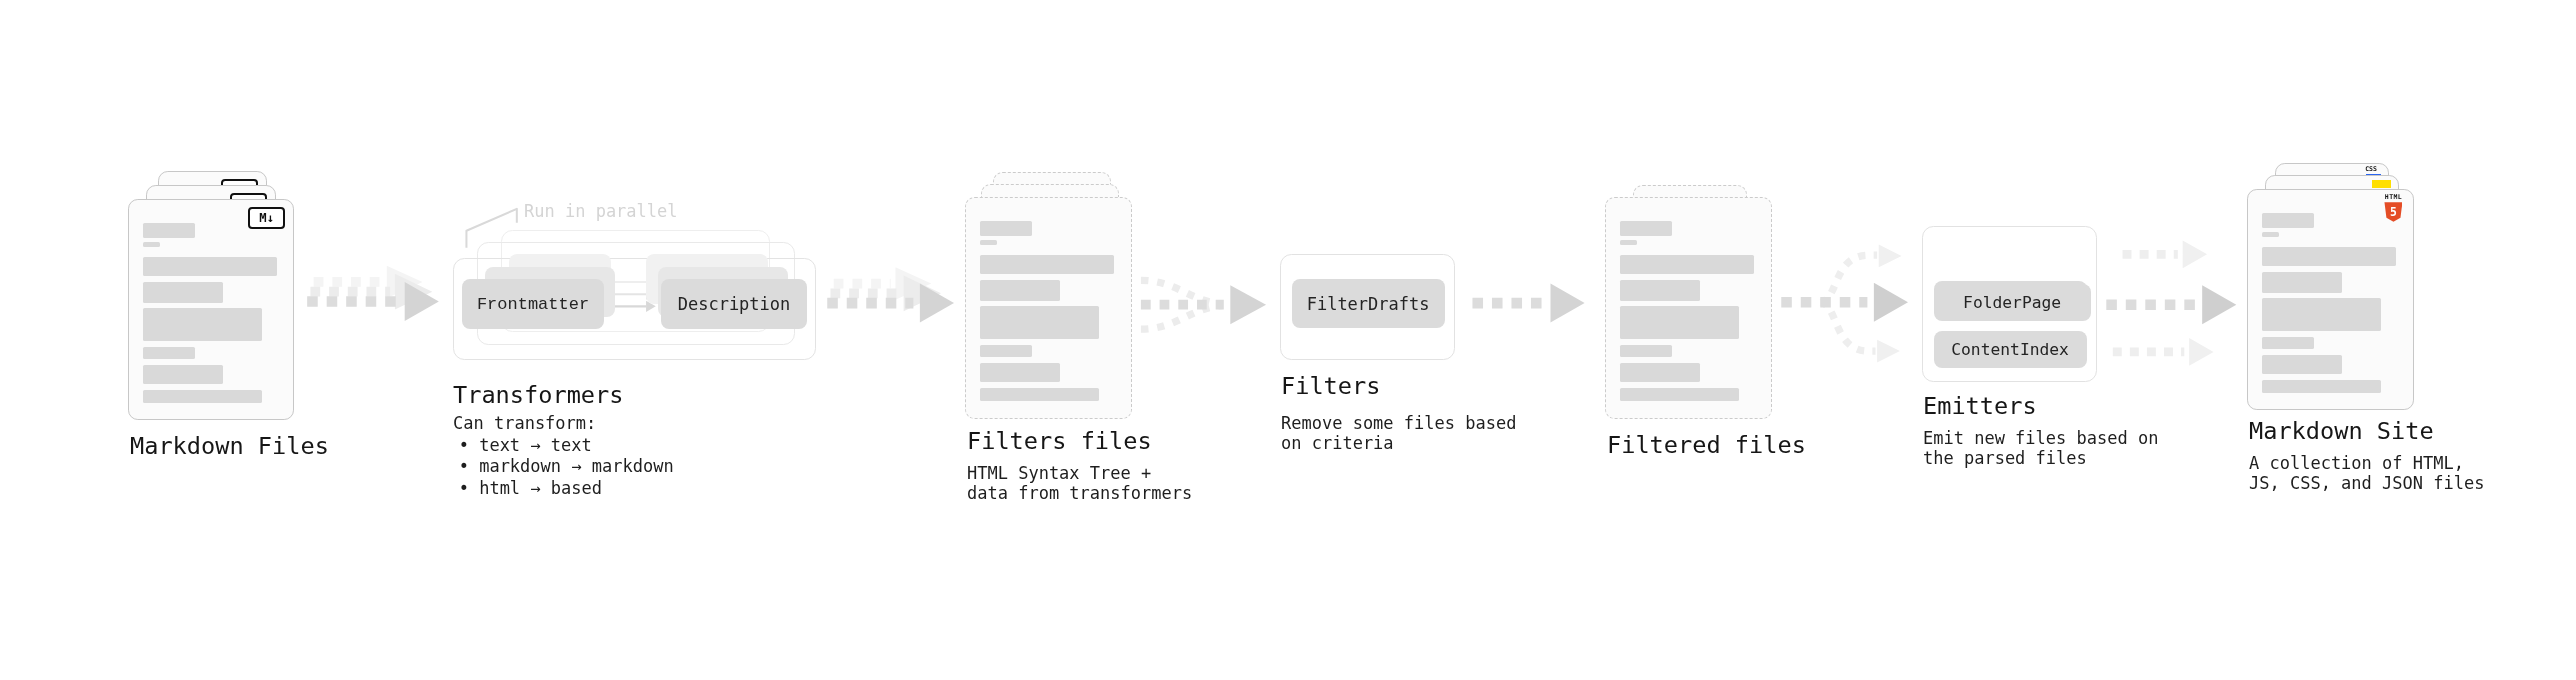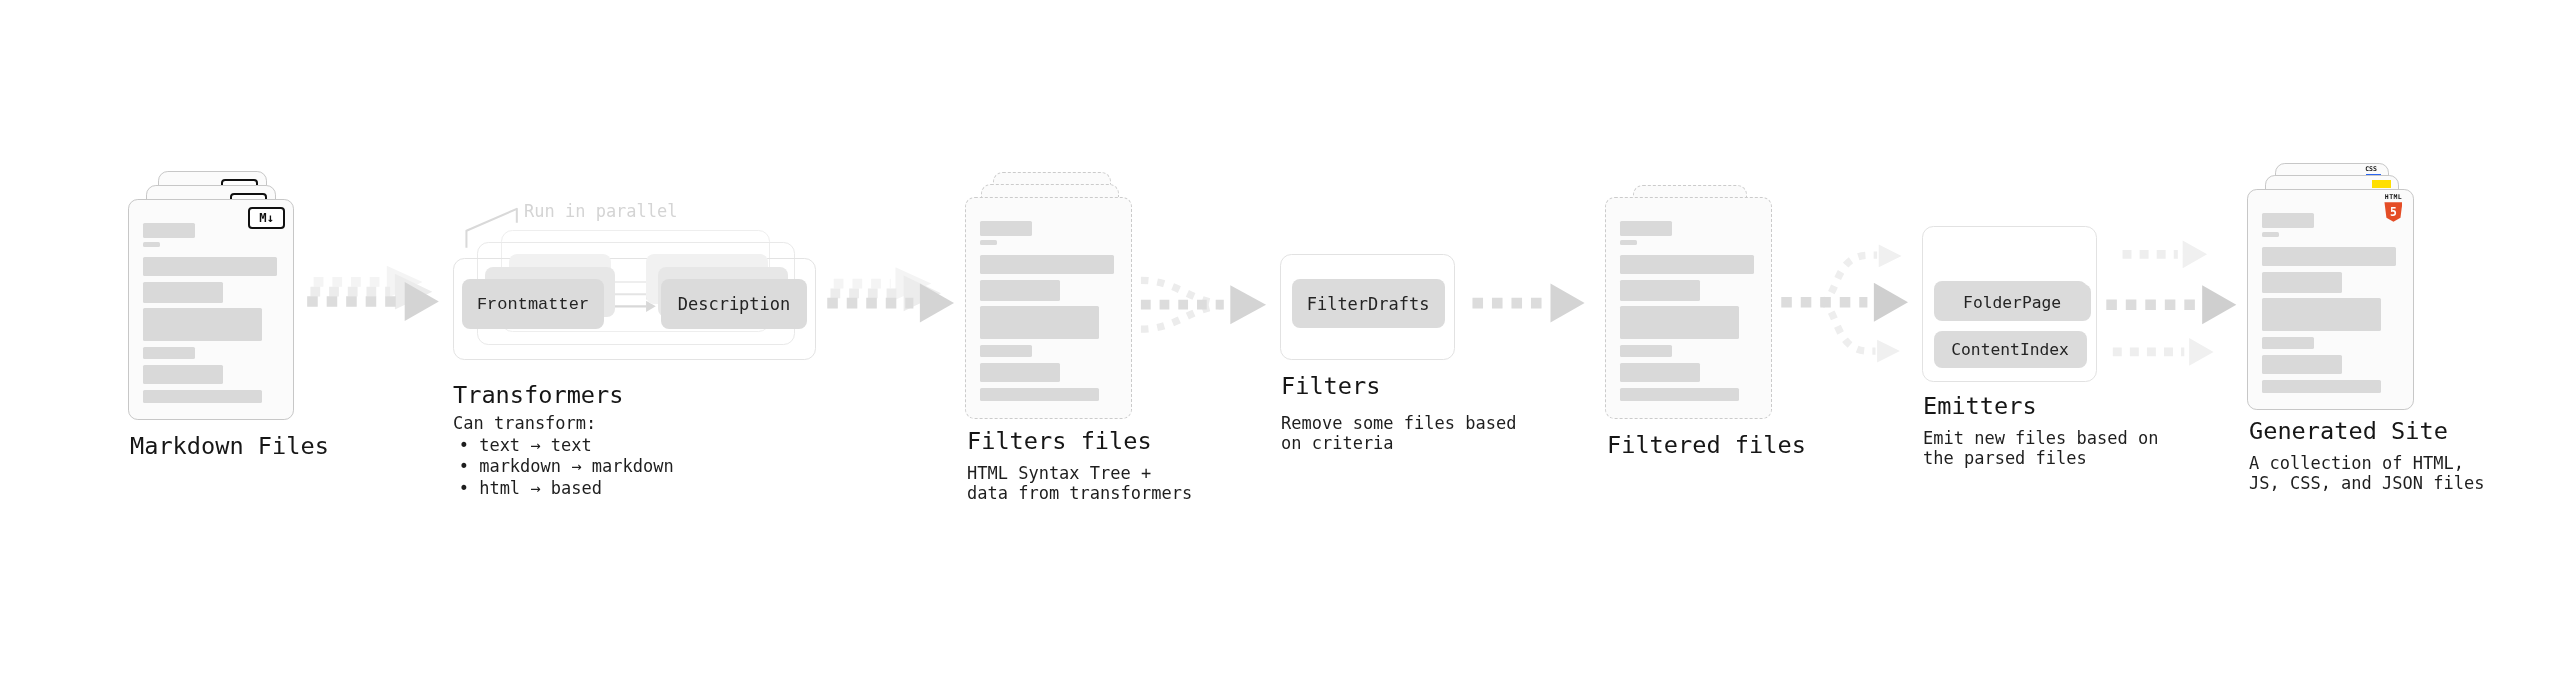--- a/index.html
+++ b/index.html
@@ -220,20 +220,20 @@
         <div class="bar" style="width: 52px; height: 14.6px; margin-top: 0px;"></div>
         <div class="bar" style="width: 17px; height: 5.7px; margin-top: 4.1px;"></div>
         <div class="bar" style="width: 134px; height: 18.7px; margin-top: 9.8px;"></div>
         <div class="bar" style="width: 80px; height: 20.3px; margin-top: 6.5px;"></div>
         <div class="bar" style="width: 119px; height: 32.5px; margin-top: 5.7px;"></div>
         <div class="bar" style="width: 52px; height: 12.2px; margin-top: 5.7px;"></div>
         <div class="bar" style="width: 80px; height: 18.7px; margin-top: 6.5px;"></div>
         <div class="bar" style="width: 119px; height: 12.2px; margin-top: 6.5px;"></div>
       </div>
   </div>
-  <div class="stage-title" style="left:2249px;top:417px;">Generated Site</div>
+  <div class="stage-title" style="left:2249px;top:417px;">Markdown Site</div>
   <div class="stage-desc" style="left:2249px;top:454px;">
     <div>A collection of HTML,</div>
     <div>JS, CSS, and JSON files</div>
   </div>
 
 </div>
 
 
 </body></html>

